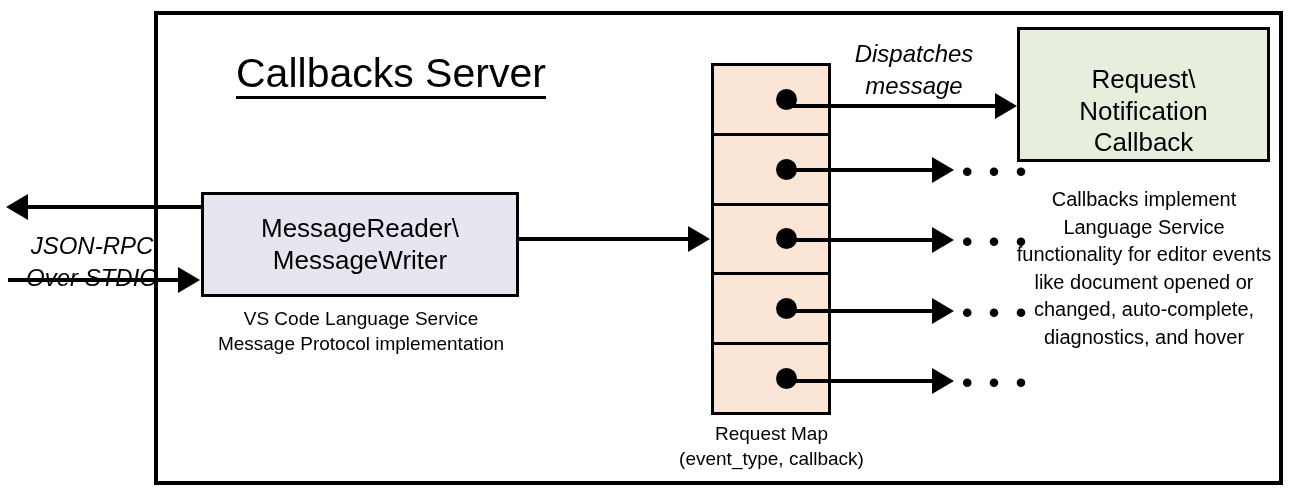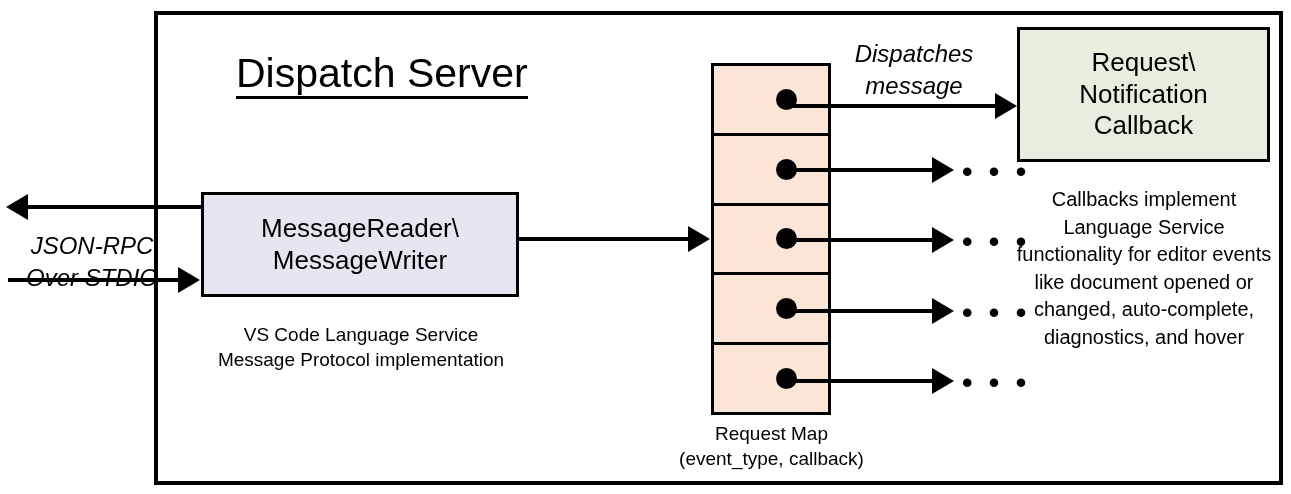--- a/index.html
+++ b/index.html
@@ -62,34 +62,34 @@
     line-height: 1.22;
   }
   #callback-box {
     left: 1017px;
     top: 27px;
     width: 253px;
     height: 135px;
     background: #E7EEDD;
     font-size: 26px;
     line-height: 1.22;
+    align-items: flex-end;
   }
 
   
   .caption {
     text-align: center;
     font-size: 19px;
     line-height: 1.33;
     white-space: pre-line;
   }
   #message-io-caption {
     left: 191px;
     top: 306px;
     width: 340px;
-    margin-top: 16px;
   }
   #dispatch-map-caption {
     left: 651px;
     top: 421px;
     width: 241px;
   }
   #callback-note {
     left: 1008px;
     top: 186px;
     width: 272px;
@@ -180,21 +180,21 @@
     font-weight: bold;
   }
 </style>
 </head>
 <body>
 
 <div id="canvas">
 
   <div class="abs" id="server-boundary"></div>
 
-  <div class="abs" id="server-title">Dispatch Server</div>
+  <div class="abs" id="server-title">Callbacks Server</div>
 
   <div class="hline" style="left:28px; top:205px; width:470px;"></div>
   <div class="arrow-left" style="left:6px; top:194px;"></div>
 
   <div class="hline" style="left:8px; top:278px; width:175px;"></div>
   <div class="arrow-right" style="left:178px; top:267px;"></div>
 
   <div class="abs edge-label" id="jsonrpc-label">JSON-RPC
 Over STDIO</div>
 

